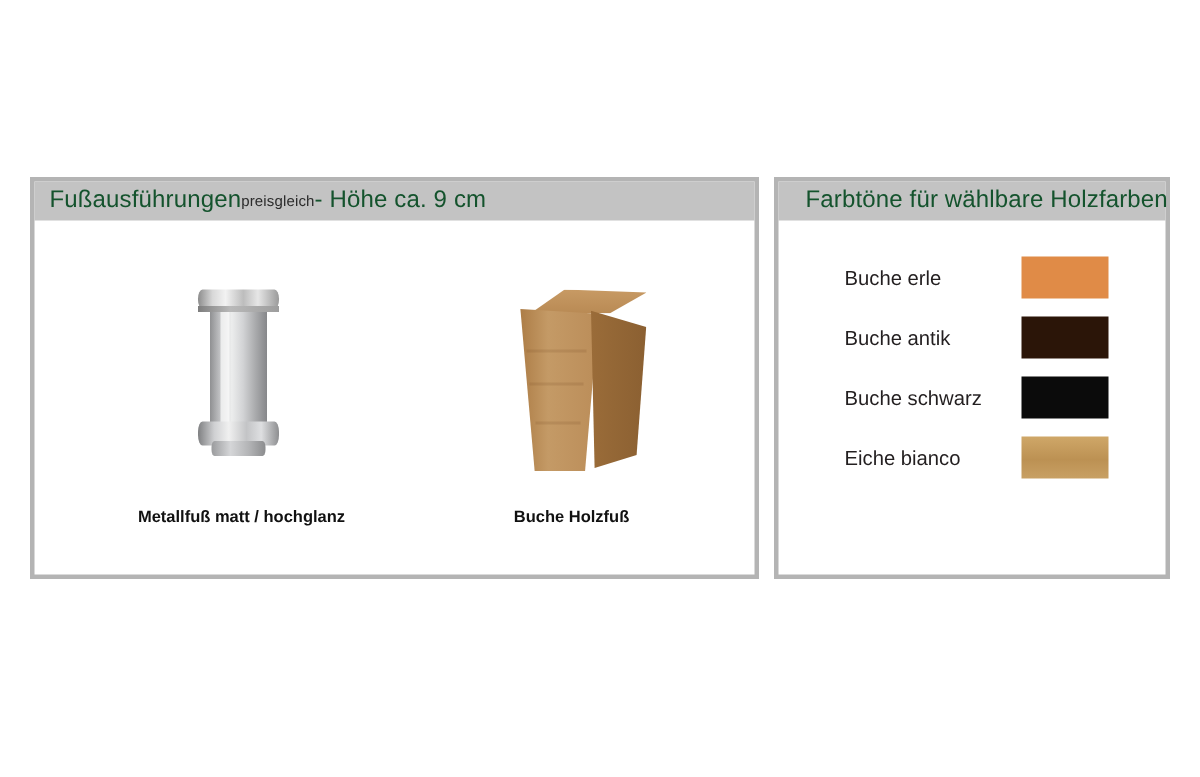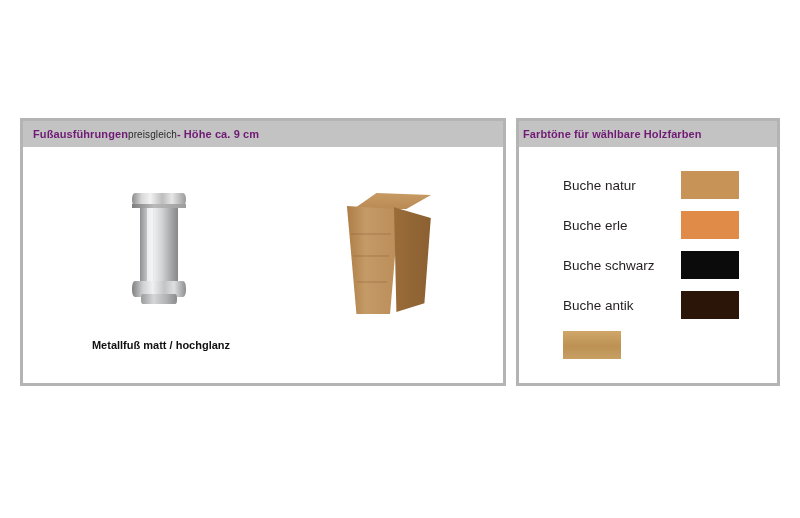--- a/index.html
+++ b/index.html
@@ -33,23 +33,23 @@
     width: 100%;
     height: 26px;
     background: #c3c3c3;
     box-sizing: border-box;
     display: flex;
     align-items: center;
     padding-left: 10px;
     white-space: nowrap;
   }
   .hdr-bold {
-    font-weight: bold;
-    font-size: 11px;
-    color: #701a75;
+    font-weight: normal;
+    font-size: 16px;
+    color: #14532d;
     letter-spacing: 0.1px;
   }
   .hdr-reg {
     font-weight: normal;
     font-size: 10px;
     color: #2b2b2b;
     letter-spacing: 0.1px;
   }
 
   
@@ -66,21 +66,21 @@
   #right-header {
     position: absolute;
     left: 0;
     top: 0;
     width: 100%;
     height: 26px;
     background: #c3c3c3;
     box-sizing: border-box;
     display: flex;
     align-items: center;
-    padding-left: 4px;
+    padding-left: 18px;
     white-space: nowrap;
   }
 
   
   #color-list {
     position: absolute;
     left: 0;
     top: 44px;
     width: 100%;
   }
@@ -239,48 +239,46 @@
   <div id="wood-foot">
     <div class="w-top"></div>
     <div class="w-front"></div>
     <div class="w-side"></div>
     <div class="w-grain" style="left:12px; top:40px; width:40px;"></div>
     <div class="w-grain" style="left:14px; top:62px; width:36px;"></div>
     <div class="w-grain" style="left:18px; top:88px; width:30px;"></div>
   </div>
 
   <div class="caption" id="caption-metal">Metallfuß matt / hochglanz</div>
+  <div class="caption" id="caption-wood">Buche Holzfuß</div>
 </div>
 
 <div id="right-panel">
 
   <div id="right-header">
     <span class="hdr-bold">Farbtöne für wählbare Holzfarben</span>
   </div>
 
   <div id="color-list">
 
-    <div class="color-row">
-      <span class="color-label">Buche natur</span>
-      <span class="color-swatch" style="background:#C79357"></span>
-    </div>
 
     <div class="color-row">
       <span class="color-label">Buche erle</span>
       <span class="color-swatch" style="background:#E08B47"></span>
     </div>
 
     <div class="color-row">
+      <span class="color-label">Buche antik</span>
+      <span class="color-swatch" style="background:#2B1508"></span>
+    </div>
+
+    <div class="color-row">
       <span class="color-label">Buche schwarz</span>
       <span class="color-swatch" style="background:#0B0B0B"></span>
     </div>
 
     <div class="color-row">
-      <span class="color-label">Buche antik</span>
-      <span class="color-swatch" style="background:#2B1508"></span>
-    </div>
-
-    <div class="color-row">
+      <span class="color-label">Eiche bianco</span>
       <span class="color-swatch" style="background:linear-gradient(to bottom,#cfa768 0%,#bc9153 55%,#c8a064 100%)"></span>
     </div>
 
   </div>
 </div>
 
 </body></html>

